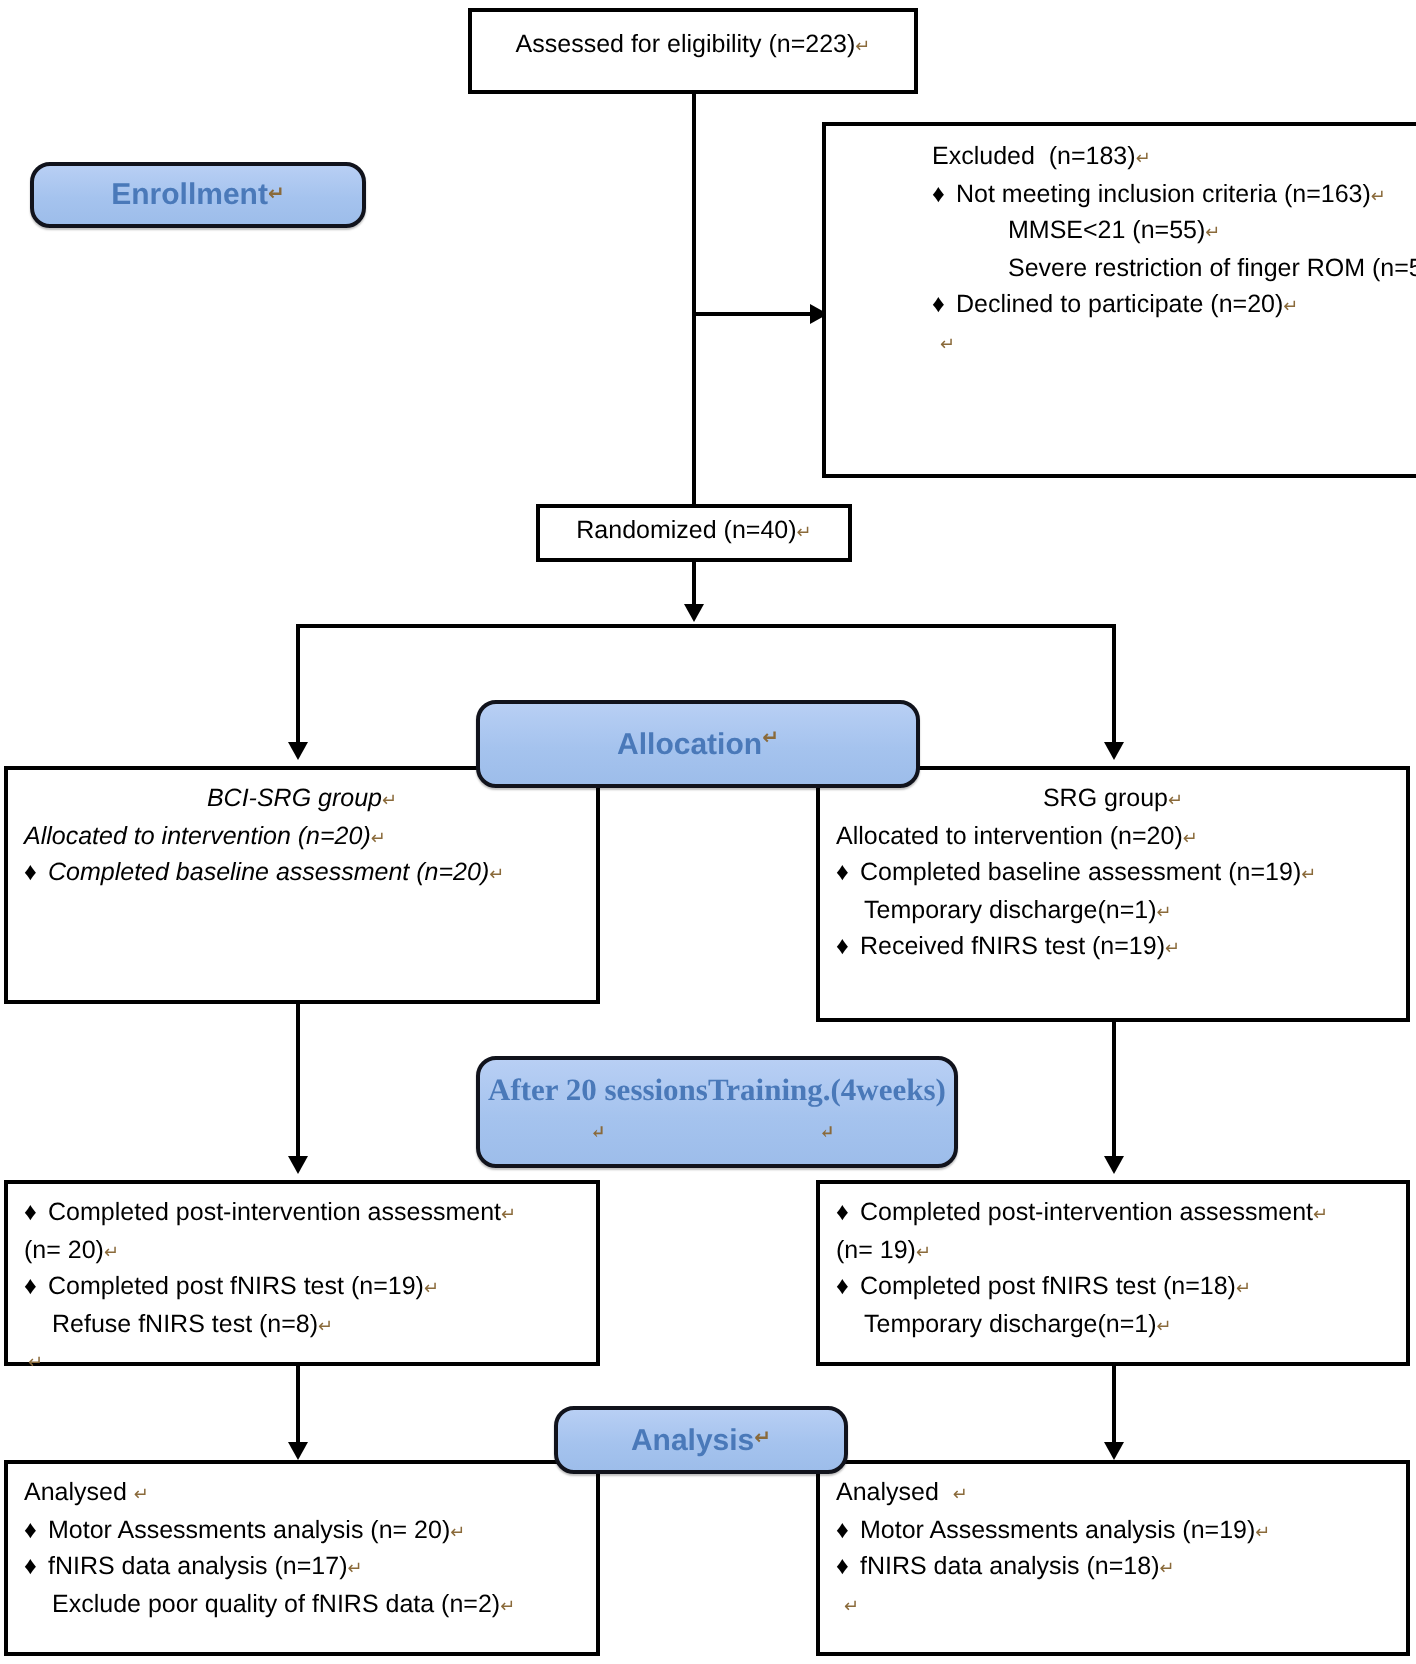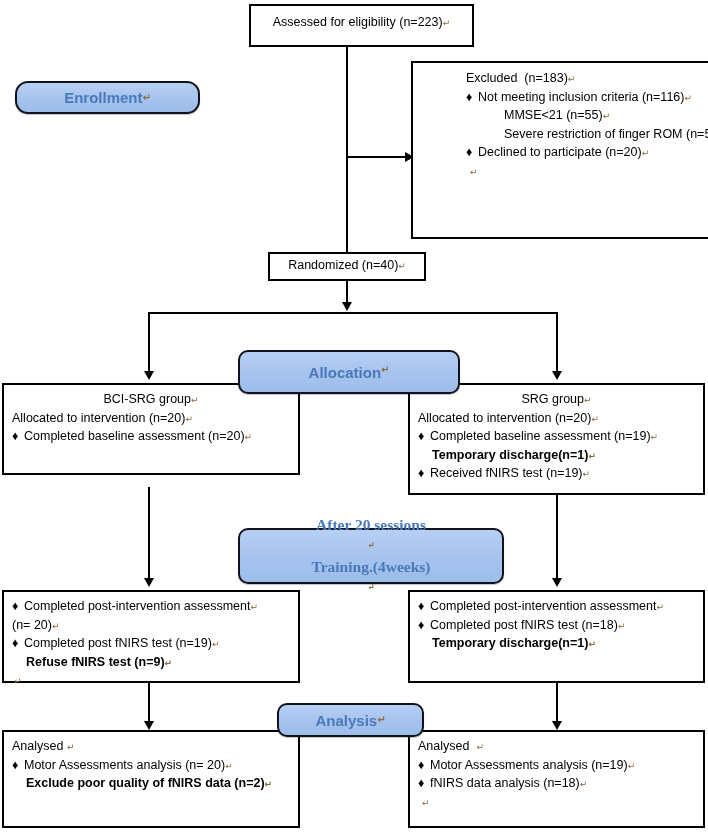--- a/index.html
+++ b/index.html
@@ -16,21 +16,21 @@
     box-sizing:border-box;
     background:#fff;
     border:2px solid #000;
     font-size:12.5px;
     line-height:17.5px;
     z-index:2;
   }
   .box .inner{padding:5px 6px;}
   .center{text-align:center;}
   .ln{white-space:pre;}
-  .ind1{padding-left:14px;font-weight:bold;}
+  .ind1{padding-left:14px;}
   .ind2{padding-left:38px;}
   .bul{display:inline-block;width:12px;}
   .pil{color:#8a6a3a;font-size:9px;vertical-align:baseline;}
 
   
   .pill{
     position:absolute;
     box-sizing:border-box;
     border:2px solid #11131c;
     border-radius:10px;
@@ -83,115 +83,117 @@
   <div class="v" style="left:148px;top:487px;height:92px;"></div>
   <div class="arrow-d" style="left:144px;top:578px;"></div>
   <div class="v" style="left:556px;top:487px;height:92px;"></div>
   <div class="arrow-d" style="left:552px;top:578px;"></div>
 
   <div class="v" style="left:148px;top:683px;height:40px;"></div>
   <div class="arrow-d" style="left:144px;top:721px;"></div>
   <div class="v" style="left:556px;top:683px;height:40px;"></div>
   <div class="arrow-d" style="left:552px;top:721px;"></div>
 
-  <div class="box" style="left:234px;top:4px;width:225px;height:43px;margin-left:15px;">
+  <div class="box" style="left:234px;top:4px;width:225px;height:43px;">
     <div class="inner center" style="padding-top:8px;">
       <span class="ln">Assessed for eligibility (n=223)</span><span class="pil">↵</span>
     </div>
   </div>
 
   <div class="box" style="left:411px;top:61px;width:329px;height:178px;padding-left:45px;">
     <div class="inner" style="padding:7px 8px;">
       <div class="ln"><span>Excluded  (n=183)</span><span class="pil">↵</span></div>
-      <div class="ln"><span class="bul">♦</span><span>Not meeting inclusion criteria (n=116)</span><span class="pil">↵</span></div>
+      <div class="ln"><span class="bul">♦</span><span>Not meeting inclusion criteria (n=163)</span><span class="pil">↵</span></div>
       <div class="ln ind2"><span>MMSE&lt;21 (n=55)</span><span class="pil">↵</span></div>
       <div class="ln ind2"><span>Severe restriction of finger ROM (n=5)</span><span class="pil">↵</span></div>
       <div class="ln"><span class="bul">♦</span><span>Declined to participate (n=20)</span><span class="pil">↵</span></div>
       <div class="ln"><span class="pil" style="padding-left:4px;">↵</span></div>
     </div>
   </div>
 
   <div class="box" style="left:268px;top:252px;width:158px;height:29px;">
     <div class="inner center" style="padding-top:3px;text-align:center;">
       <span class="ln">Randomized (n=40)</span><span class="pil">↵</span>
     </div>
   </div>
 
   <div class="pill" style="left:238px;top:350px;width:222px;height:44px;font-size:15px;">
     <span>Allocation</span>
       <span class="pil" style="font-size:10px;align-self:flex-start;margin-top:12px;">↵</span>
   </div>
 
-  <div class="box" style="left:2px;top:383px;width:298px;height:92px;">
+  <div class="box" style="left:2px;top:383px;width:298px;height:119px;font-style:italic;">
     <div class="inner" style="padding:6px 8px;">
       <div class="ln center"><span>BCI-SRG group</span><span class="pil">↵</span></div>
       <div class="ln"><span>Allocated to intervention (n=20)</span><span class="pil">↵</span></div>
       <div class="ln"><span class="bul">♦</span><span>Completed baseline assessment (n=20)</span><span class="pil">↵</span></div>
     </div>
   </div>
 
-  <div class="box" style="left:408px;top:383px;width:297px;height:112px;">
+  <div class="box" style="left:408px;top:383px;width:297px;height:128px;">
     <div class="inner" style="padding:6px 8px;">
       <div class="ln center"><span>SRG group</span><span class="pil">↵</span></div>
       <div class="ln"><span>Allocated to intervention (n=20)</span><span class="pil">↵</span></div>
       <div class="ln"><span class="bul">♦</span><span>Completed baseline assessment (n=19)</span><span class="pil">↵</span></div>
       <div class="ln ind1"><span>Temporary discharge(n=1)</span><span class="pil">↵</span></div>
       <div class="ln"><span class="bul">♦</span><span>Received fNIRS test (n=19)</span><span class="pil">↵</span></div>
     </div>
   </div>
 
-  <div class="pill serif" style="left:238px;top:528px;width:266px;height:56px;font-size:15.5px;line-height:21px;flex-direction:column;">
+  <div class="pill serif" style="left:238px;top:528px;width:241px;height:56px;font-size:15.5px;line-height:21px;flex-direction:row;">
     <span>
         <span>After 20 sessions</span>
         <span class="pil">↵</span>
       </span>
     <span>
         <span>Training.(4weeks)</span>
         <span class="pil">↵</span>
       </span>
   </div>
 
   <div class="box" style="left:2px;top:590px;width:298px;height:93px;">
     <div class="inner" style="padding:6px 8px;">
       <div class="ln"><span class="bul">♦</span><span>Completed post-intervention assessment</span><span class="pil">↵</span></div>
       <div class="ln"><span>(n= 20)</span><span class="pil">↵</span></div>
       <div class="ln"><span class="bul">♦</span><span>Completed post fNIRS test (n=19)</span><span class="pil">↵</span></div>
-      <div class="ln ind1"><span>Refuse fNIRS test (n=9)</span><span class="pil">↵</span></div>
+      <div class="ln ind1"><span>Refuse fNIRS test (n=8)</span><span class="pil">↵</span></div>
       <div class="ln"><span class="pil" style="padding-left:2px;">↵</span></div>
     </div>
   </div>
 
   <div class="box" style="left:408px;top:590px;width:297px;height:93px;">
     <div class="inner" style="padding:6px 8px;">
       <div class="ln"><span class="bul">♦</span><span>Completed post-intervention assessment</span><span class="pil">↵</span></div>
+      <div class="ln"><span>(n= 19)</span><span class="pil">↵</span></div>
       <div class="ln"><span class="bul">♦</span><span>Completed post fNIRS test (n=18)</span><span class="pil">↵</span></div>
       <div class="ln ind1"><span>Temporary discharge(n=1)</span><span class="pil">↵</span></div>
     </div>
   </div>
 
   <div class="pill" style="left:277px;top:703px;width:147px;height:34px;font-size:15px;">
     <span>Analysis</span>
       <span class="pil" style="font-size:10px;align-self:flex-start;margin-top:9px;">↵</span>
   </div>
 
   <div class="box" style="left:2px;top:730px;width:298px;height:98px;">
     <div class="inner" style="padding:6px 8px;">
       <div class="ln"><span>Analysed </span><span class="pil">↵</span></div>
       <div class="ln"><span class="bul">♦</span><span>Motor Assessments analysis (n= 20)</span><span class="pil">↵</span></div>
+      <div class="ln"><span class="bul">♦</span><span>fNIRS data analysis (n=17)</span><span class="pil">↵</span></div>
       <div class="ln ind1"><span>Exclude poor quality of fNIRS data (n=2)</span><span class="pil">↵</span></div>
     </div>
   </div>
 
   <div class="box" style="left:408px;top:730px;width:297px;height:98px;">
     <div class="inner" style="padding:6px 8px;">
       <div class="ln"><span>Analysed  </span><span class="pil">↵</span></div>
       <div class="ln"><span class="bul">♦</span><span>Motor Assessments analysis (n=19)</span><span class="pil">↵</span></div>
       <div class="ln"><span class="bul">♦</span><span>fNIRS data analysis (n=18)</span><span class="pil">↵</span></div>
       <div class="ln"><span class="pil" style="padding-left:4px;">↵</span></div>
     </div>
   </div>
 
-  <div class="pill" style="left:15px;top:81px;width:185px;height:33px;font-size:15px;border-radius:13px;">
+  <div class="pill" style="left:15px;top:81px;width:168px;height:33px;font-size:15px;">
     <span>Enrollment</span>
       <span class="pil" style="font-size:10px;align-self:flex-start;margin-top:9px;">↵</span>
   </div>
 
 </div>
 
 </body></html>

